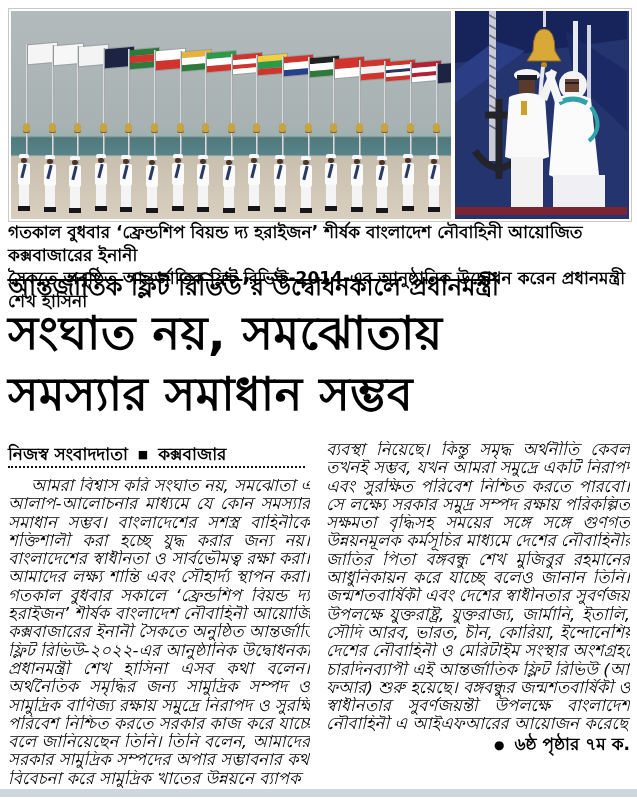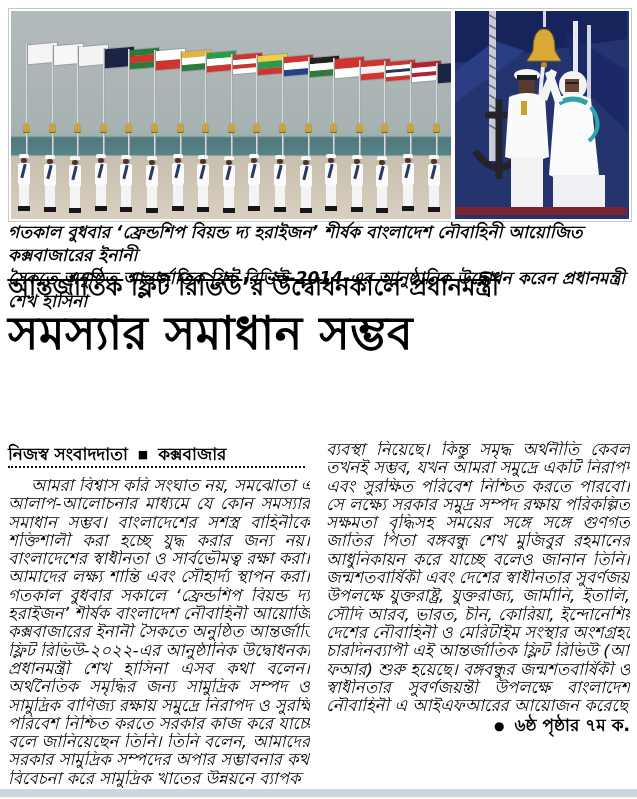--- a/index.html
+++ b/index.html
@@ -22,21 +22,21 @@
            border-radius:50% 50% 25% 25%;box-shadow:0 1px 0 #7c6322;}
   .sailor{position:absolute;width:16px;height:58px;}
   .sailor .cap{position:absolute;left:3px;top:0;width:10px;height:4px;background:#f7f7f7;border-radius:2px 2px 0 0;}
   .sailor .face{position:absolute;left:5px;top:4px;width:6px;height:5px;background:#4c3526;border-radius:40%;}
   .sailor .torso{position:absolute;left:2px;top:9px;width:12px;height:22px;background:#fbfbfb;border-radius:2px;}
   .sailor .sash{position:absolute;left:6px;top:10px;width:3px;height:14px;background:#283a63;transform:rotate(14deg);}
   .sailor .legs{position:absolute;left:3px;top:31px;width:10px;height:21px;background:#f4f4f4;}
   .sailor .boots{position:absolute;left:2px;top:52px;width:12px;height:5px;background:#16161a;}
 
   
-  .caption{position:absolute;left:8px;top:221px;width:622px;font-weight:bold;font-style:italic;
+  .caption{position:absolute;left:8px;top:221px;width:622px;font-weight:bold;
            font-size:17px;line-height:23px;}
   .kicker{position:absolute;left:8px;top:272px;width:622px;font-weight:bold;font-size:24px;line-height:30px;}
   .headline{position:absolute;left:8px;top:303px;width:622px;font-weight:bold;
             font-size:46px;line-height:61px;letter-spacing:.5px;}
 
   
   .byline{position:absolute;left:8px;top:441px;width:302px;font-weight:bold;font-size:17px;}
   .byline .sq{font-size:11px;vertical-align:2px;padding:0 4px;}
   .dotrule{position:absolute;left:8px;top:466px;width:297px;border-top:2px dotted #111;}
   .col{position:absolute;font-size:16.5px;line-height:18.3px;}
@@ -359,20 +359,21 @@
   </div>
 
   <div class="caption">
     <div>গতকাল বুধবার ‘ফ্রেন্ডশিপ বিয়ন্ড দ্য হরাইজন’ শীর্ষক বাংলাদেশ নৌবাহিনী আয়োজিত কক্সবাজারের ইনানী</div>
     <div>সৈকতে অনুষ্ঠিত আন্তর্জাতিক ফ্লিট রিভিউ-2014-এর আনুষ্ঠানিক উদ্বোধন করেন প্রধানমন্ত্রী শেখ হাসিনা</div>
   </div>
 
   <div class="kicker">আন্তর্জাতিক ফ্লিট রিভিউ’র উদ্বোধনকালে প্রধানমন্ত্রী</div>
 
   <div class="headline">
+    <div>সংঘাত নয়, সমঝোতায়</div>
     <div>সমস্যার সমাধান সম্ভব</div>
   </div>
 
   <div class="byline">
     <span>নিজস্ব সংবাদদাতা</span>
     <span class="sq">■</span>
     <span>কক্সবাজার</span>
   </div>
   <div class="dotrule"></div>
 
@@ -395,20 +396,21 @@
       <div class="bl">সরকার সামুদ্রিক সম্পদের অপার সম্ভাবনার কথা</div>
       <div class="bl">বিবেচনা করে সামুদ্রিক খাতের উন্নয়নে ব্যাপক</div>
     </div>
   <div class="col col-right">
     <div>
         <div class="bl">ব্যবস্থা নিয়েছে। কিন্তু সমৃদ্ধ অর্থনীতি কেবল</div>
         <div class="bl">তখনই সম্ভব, যখন আমরা সমুদ্রে একটি নিরাপদ</div>
         <div class="bl">এবং সুরক্ষিত পরিবেশ নিশ্চিত করতে পারবো।</div>
         <div class="bl">সে লক্ষ্যে সরকার সমুদ্র সম্পদ রক্ষায় পরিকল্পিত</div>
         <div class="bl">সক্ষমতা বৃদ্ধিসহ সময়ের সঙ্গে সঙ্গে গুণগত</div>
+        <div class="bl">উন্নয়নমূলক কর্মসূচির মাধ্যমে দেশের নৌবাহিনীর</div>
         <div class="bl">জাতির পিতা বঙ্গবন্ধু শেখ মুজিবুর রহমানের</div>
         <div class="bl">আধুনিকায়ন করে যাচ্ছে বলেও জানান তিনি।</div>
         <div class="bl">জন্মশতবার্ষিকী এবং দেশের স্বাধীনতার সুবর্ণজয়ন্তী</div>
         <div class="bl">উপলক্ষে যুক্তরাষ্ট্র, যুক্তরাজ্য, জার্মানি, ইতালি,</div>
         <div class="bl">সৌদি আরব, ভারত, চীন, কোরিয়া, ইন্দোনেশিয়া,</div>
         <div class="bl">দেশের নৌবাহিনী ও মেরিটাইম সংস্থার অংশগ্রহণে</div>
         <div class="bl">চারদিনব্যাপী এই আন্তর্জাতিক ফ্লিট রিভিউ (আইএ-</div>
         <div class="bl">ফআর) শুরু হয়েছে। বঙ্গবন্ধুর জন্মশতবার্ষিকী ও</div>
         <div class="bl">স্বাধীনতার সুবর্ণজয়ন্তী উপলক্ষে বাংলাদেশ</div>
         <div class="bl">নৌবাহিনী এ আইএফআরের আয়োজন করেছে।</div>

